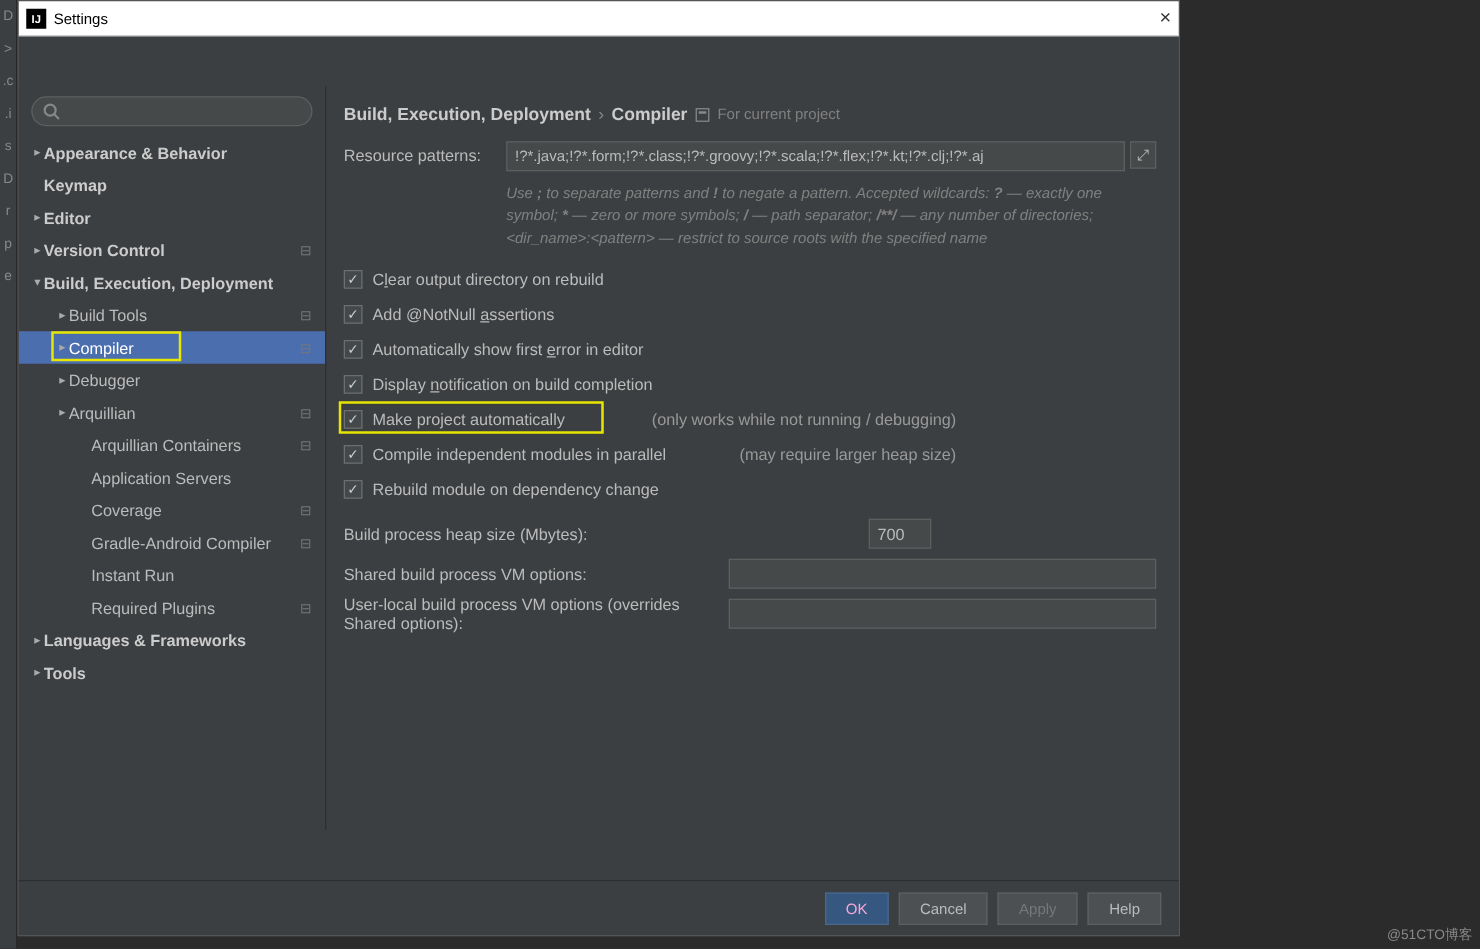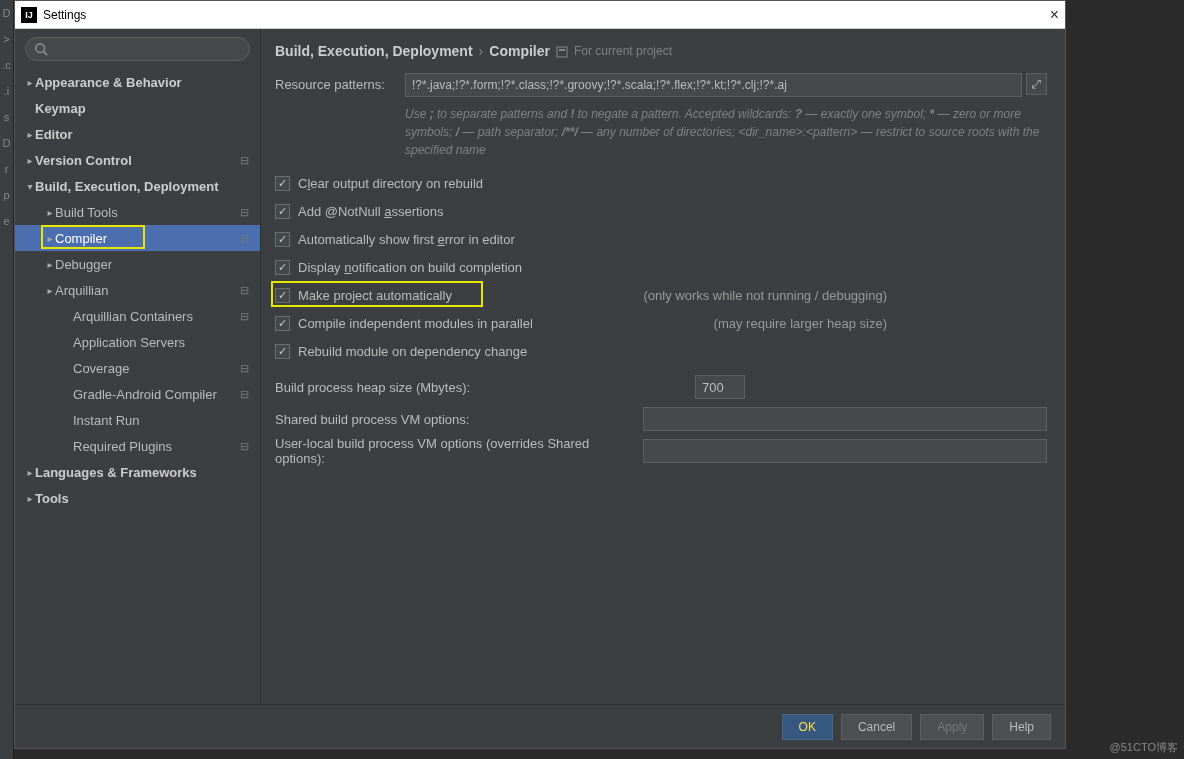--- a/index.html
+++ b/index.html
@@ -1,19 +1,19 @@
 <!DOCTYPE html>
 <html><head>
 <meta charset="utf-8">
 <style>
 * { box-sizing: border-box; margin: 0; padding: 0; font-family: "Segoe UI", Arial, sans-serif; }
 body { background: #2b2b2b; width: 1184px; height: 759px; overflow: hidden; position: relative; }
 .edge-left { position: absolute; left: 0; top: 0; width: 14px; height: 759px; background: #3c3f41; border-right: 1px solid #222; }
 .edge-left span { display:block; color:#888; font-size:11px; line-height:26px; text-align:center; }
-.dialog { position: absolute; left: 14px; top: 0; width: 1052px; height: 749px; background: #3c3f41; border: 1px solid #555; display: flex; flex-direction: column; }
+.dialog { position: absolute; left: 14px; top: 0; width: 930px; height: 749px; background: #3c3f41; border: 1px solid #555; display: flex; flex-direction: column; gap: 40px; }
 .titlebar { height: 28px; background: #fff; color: #000; display: flex; align-items: center; padding: 0 6px; font-size: 12px; border-bottom: 1px solid #ccc; }
 .titlebar .ico { width: 16px; height: 16px; background: #000; color:#fff; font-size:9px; font-weight:bold; display:flex; align-items:center; justify-content:center; margin-right: 6px; }
 .titlebar .close { margin-left: auto; font-size: 16px; cursor: pointer; font-family: Arial; color:#333; }
 .body { flex: 1; display: flex; min-height: 0; }
 .sidebar { width: 246px; background: #3c3f41; border-right: 1px solid #2d2f30; display: flex; flex-direction: column; padding-top: 8px; }
 .search { margin: 0 10px 8px 10px; height: 24px; background: #45494a; border: 1px solid #5e6060; border-radius: 12px; display: flex; align-items: center; padding: 0 8px; }
 .search svg { width: 14px; height: 14px; fill: none; stroke: #888; stroke-width: 2; }
 .tree { flex:1; overflow:auto; font-size: 13px; }
 .node { display:flex; align-items:center; height: 26px; color: #bbb; cursor:pointer; position:relative; }
 .node .arrow { width: 10px; display:inline-block; text-align:center; color:#aaa; font-size:10px; }
@@ -42,21 +42,21 @@
 .chk { width:15px; height:15px; border:1px solid #6e6e6e; background:#43494a; margin-right:8px; display:flex; align-items:center; justify-content:center; color:#bbb; font-size:11px; cursor:pointer; }
 .chk.on::after { content:"✓"; color:#ccc; }
 .chk-row .note { margin-left:auto; color:#999; padding-right: 160px;}
 .form-row { display:flex; align-items:center; height:32px; font-size:13px; color:#bbb; }
 .form-row .flab { width: 420px; }
 .form-row input { background:#45494a; border:1px solid #5e6060; color:#bbb; height:24px; padding:0 6px; font-size:13px; }
 .form-row input.short { width: 50px; }
 .form-row input.long { width: 460px; }
 .footer { height: 44px; border-top:1px solid #2d2f30; display:flex; align-items:center; justify-content:flex-end; padding: 0 14px; gap:8px; background:#3c3f41; }
 .btn { height:26px; padding:0 16px; background:#4c5052; border:1px solid #5e6060; color:#bbb; font-size:12px; cursor:pointer; }
-.btn.primary { background:#365880; border-color:#4a688c; color:#fde047;text-align:right; }
+.btn.primary { background:#365880; border-color:#4a688c; color:#f9a8d4;text-align:right; }
 .btn.disabled { color:#777; }
 .icon-btn { width:22px; height:22px; border:1px solid #5e6060; background:#45494a; display:flex; align-items:center; justify-content:center; color:#bbb; cursor:pointer; margin-left:4px; font-size:12px;}
 .u { text-decoration: underline; }
 .watermark { position:absolute; right:6px; bottom:4px; color:#888; font-size:11px; }
 </style>
 </head>
 <body>
 
 <div class="edge-left">
   <span>D</span>

